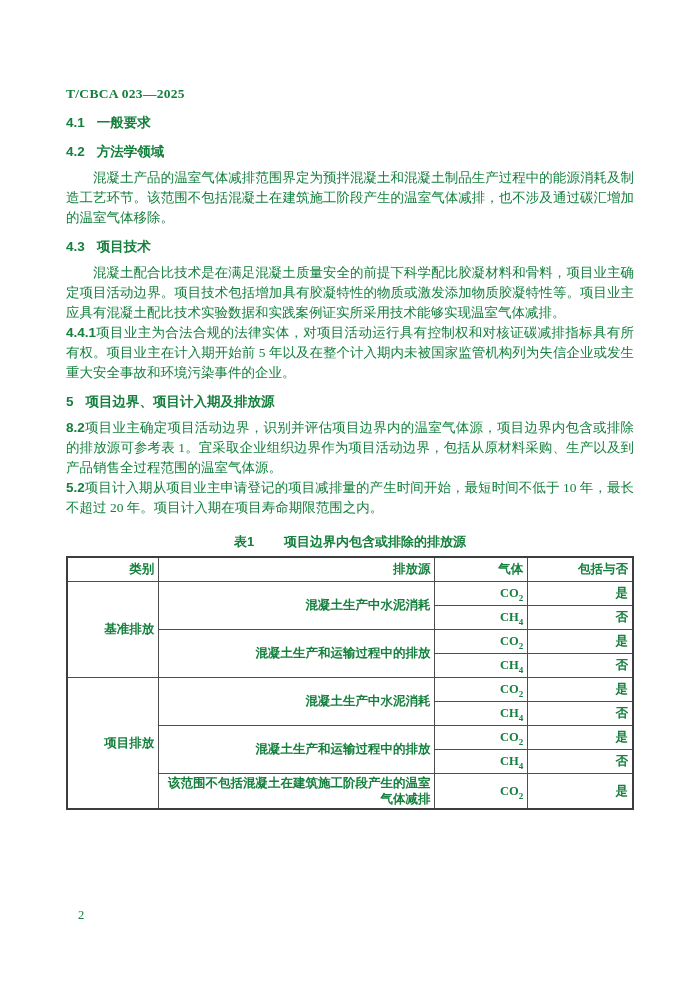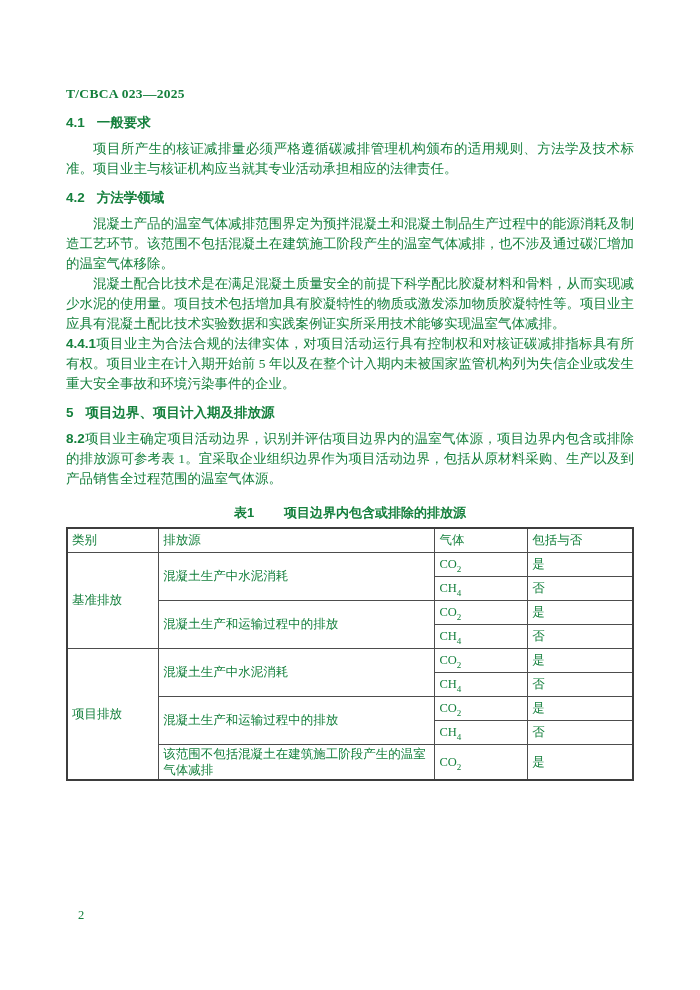--- a/index.html
+++ b/index.html
@@ -58,23 +58,23 @@
     table-layout: fixed;
     border: 2px solid #3d3d3d;
     font-size: 12.5px;
   }
   table.em-table col.c-cat { width: 16.2%; }
   table.em-table col.c-src { width: 48.8%; }
   table.em-table col.c-gas { width: 16.4%; }
   table.em-table col.c-inc { width: 18.6%; }
   table.em-table th, table.em-table td {
     border: 1px solid #4d4d4d;
-    text-align: left;
+    text-align: right;
     vertical-align: middle;
-    font-weight: normal;
+    font-weight: bold;
     height: 24px;
     padding: 1px 4px;
     line-height: 16px;
   }
   table.em-table tr.cat-break td { border-top: 1.5px solid #3d3d3d; }
   table.em-table sub { font-size: 9px; line-height: 0; }
   .page-num {
     position: absolute;
     left: 78px;
     top: 906px;
@@ -85,38 +85,43 @@
 </head>
 <body>
 
 <div class="page">
 
   <div class="doc-code">T/CBCA 023—2025</div>
 
   <h2 class="sec">
     <span class="sec-num">4.1</span><span>一般要求</span>
   </h2>
-  <p class="body-par">项目所产生的核证减排量必须严格遵循碳减排管理机构颁布的适用规则、方法学及技术标准。项目业主与核证机构应当就其专业活动承担相应的法律责任。</p>
 
   <h2 class="sec">
     <span class="sec-num">4.2</span><span>方法学领域</span>
   </h2>
   <p class="body-par">混凝土产品的温室气体减排范围界定为预拌混凝土和混凝土制品生产过程中的能源消耗及制造工艺环节。该范围不包括混凝土在建筑施工阶段产生的温室气体减排，也不涉及通过碳汇增加的温室气体移除。</p>
 
-  <p class="body-par">混凝土配合比技术是在满足混凝土质量安全的前提下科学配比胶凝材料和骨料，从而实现减少水泥的使用量。项目技术包括增加具有胶凝特性的物质或激发添加物质胶凝特性等。项目业主应具有混凝土配比技术实验数据和实践案例证实所采用技术能够实现温室气体减排。</p>
+  <h2 class="sec">
+    <span class="sec-num">4.3</span><span>项目技术</span>
+  </h2>
+  <p class="body-par">混凝土配合比技术是在满足混凝土质量安全的前提下科学配比胶凝材料和骨料，项目业主确定项目活动边界。项目技术包括增加具有胶凝特性的物质或激发添加物质胶凝特性等。项目业主应具有混凝土配比技术实验数据和实践案例证实所采用技术能够实现温室气体减排。</p>
 
   <p class="clause-par">
     <span class="clause-num">4.4.1</span><span>项目业主为合法合规的法律实体，对项目活动运行具有控制权和对核证碳减排指标具有所有权。项目业主在计入期开始前 5 年以及在整个计入期内未被国家监管机构列为失信企业或发生重大安全事故和环境污染事件的企业。</span>
   </p>
 
   <h2 class="sec">
     <span class="sec-num">5</span><span>项目边界、项目计入期及排放源</span>
   </h2>
   <p class="clause-par">
     <span class="clause-num">8.2</span><span>项目业主确定项目活动边界，识别并评估项目边界内的温室气体源，项目边界内包含或排除的排放源可参考表 1。宜采取企业组织边界作为项目活动边界，包括从原材料采购、生产以及到产品销售全过程范围的温室气体源。</span>
+  </p>
+  <p class="clause-par">
+    <span class="clause-num">5.2</span><span>项目计入期从项目业主申请登记的项目减排量的产生时间开始，最短时间不低于 10 年，最长不超过 20 年。项目计入期在项目寿命期限范围之内。</span>
   </p>
 
   <div class="tbl-caption">
     <span class="cap-label">表1</span><span>项目边界内包含或排除的排放源</span>
   </div>
 
   <table class="em-table">
     <colgroup>
       <col class="c-cat">
         <col class="c-src">

